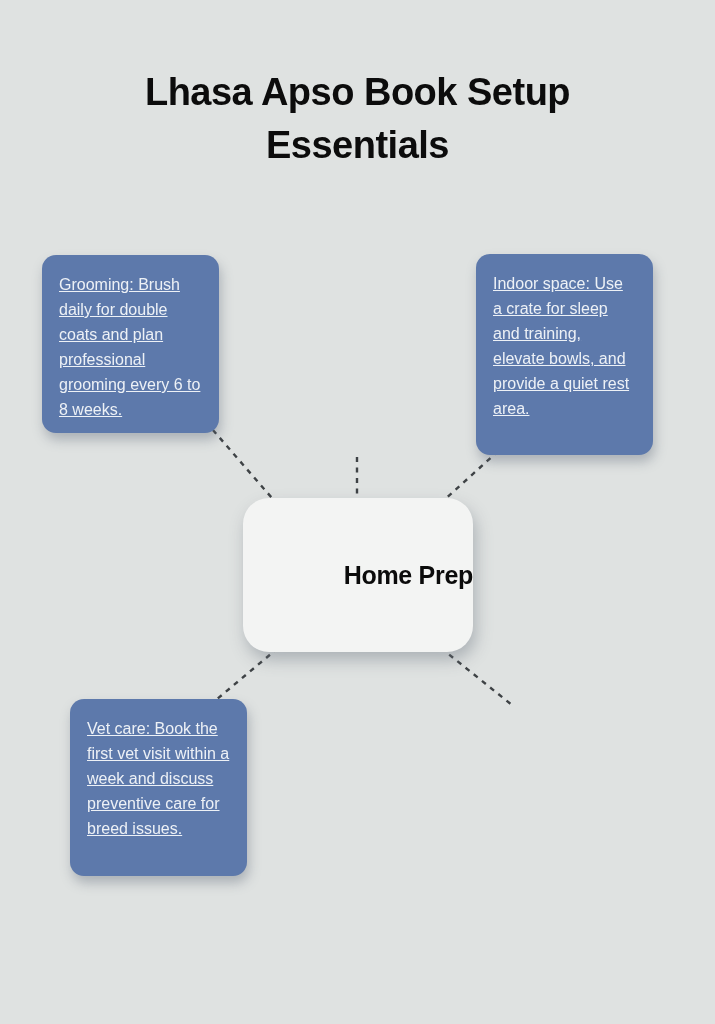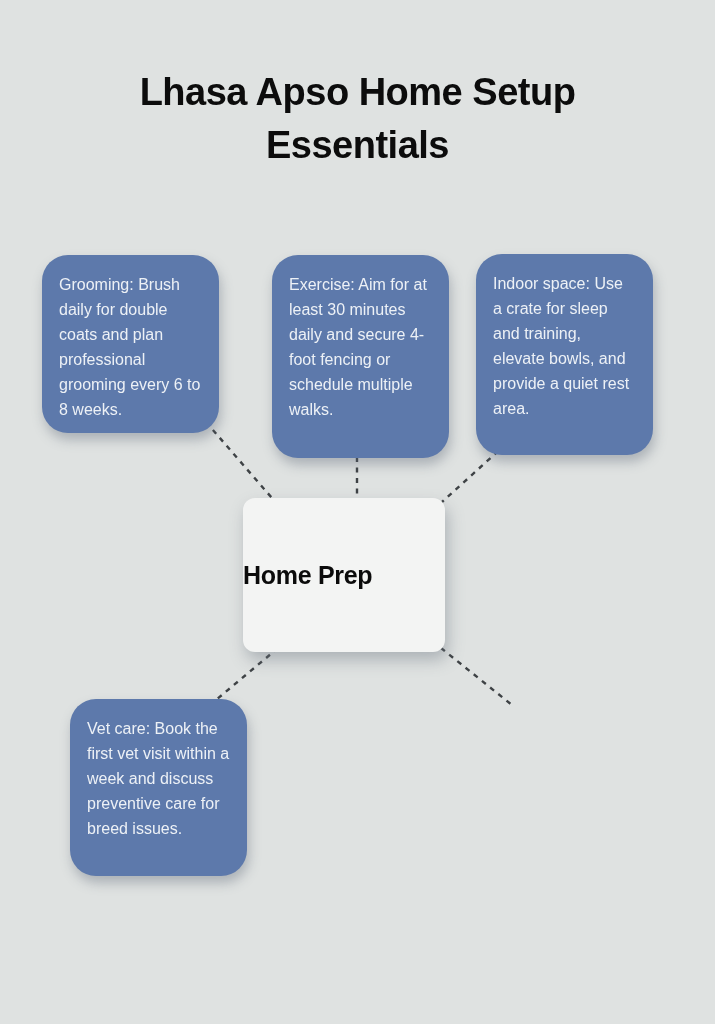--- a/index.html
+++ b/index.html
@@ -41,71 +41,69 @@
   }
   .connectors line{
     stroke:var(--connector);
     stroke-width:2.4;
     stroke-dasharray:5 5.5;
   }
   .node{
     position:absolute;
     background:var(--node-blue);
     color:var(--node-text);
-    border-radius:26px;
+    border-radius:14px;
     padding:17px 17px 0 17px;
     font-size:16px;
     line-height:25px;
     box-shadow:2px 7px 12px rgba(90,100,115,0.38);
+    text-decoration:underline;
   }
   .node-grooming{left:42px;top:255px;width:177px;height:178px;}
   .node-exercise{left:272px;top:255px;width:177px;height:203px;}
   .node-indoor-space{left:476px;top:254px;width:177px;height:201px;}
   .node-vet-care{left:42px;top:699px;width:177px;height:177px;margin-left:28px;}
   .node-socialization{left:505px;top:698px;width:178px;height:224px;}
   .center-node{
     position:absolute;
     left:243px;top:498px;
-    width:202px;height:154px;
+    width:230px;height:154px;
     background:var(--center-bg);
-    border-radius:12px;
+    border-radius:26px;
     display:flex;
     align-items:center;
-    justify-content:flex-start;
+    justify-content:flex-end;
     box-shadow:3px 8px 16px rgba(110,120,130,0.45);
   }
   .center-node .center-label{
     font-size:25px;
     font-weight:700;
     color:#0b0b0b;
     letter-spacing:-0.3px;
   }
 </style>
 </head>
 <body>
 
 <div class="canvas">
 
-  <h1 class="title">Lhasa Apso Home Setup Essentials</h1>
+  <h1 class="title">Lhasa Apso Book Setup Essentials</h1>
 
   <svg class="connectors" viewBox="0 0 715 1024" aria-hidden="true">
     <line x1="206" y1="422" x2="278" y2="505"></line>
     <line x1="357" y1="457" x2="357" y2="500"></line>
     <line x1="506" y1="444" x2="442" y2="502"></line>
     <line x1="278" y1="648" x2="210" y2="705"></line>
     <line x1="441" y1="648" x2="512" y2="705"></line>
   </svg>
 
   <div class="node node-grooming">
     <span>Grooming: Brush daily for double coats and plan professional grooming every 6 to 8 weeks.</span>
   </div>
 
-  <div class="node node-exercise">
-    <span>Exercise: Aim for at least 30 minutes daily and secure 4-foot fencing or schedule multiple walks.</span>
-  </div>
 
   <div class="node node-indoor-space">
     <span>Indoor space: Use a crate for sleep and training, elevate bowls, and provide a quiet rest area.</span>
   </div>
 
   <div class="center-node">
     <span class="center-label">Home Prep</span>
   </div>
 
   <div class="node node-vet-care">

